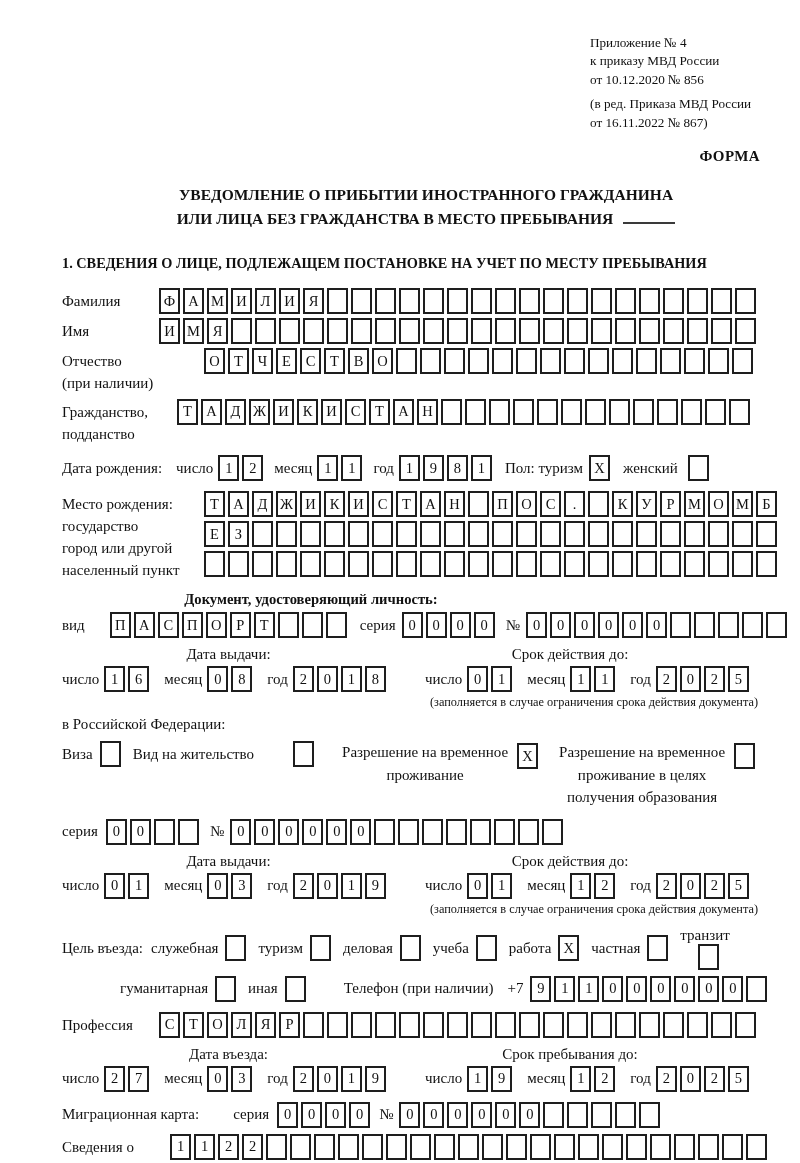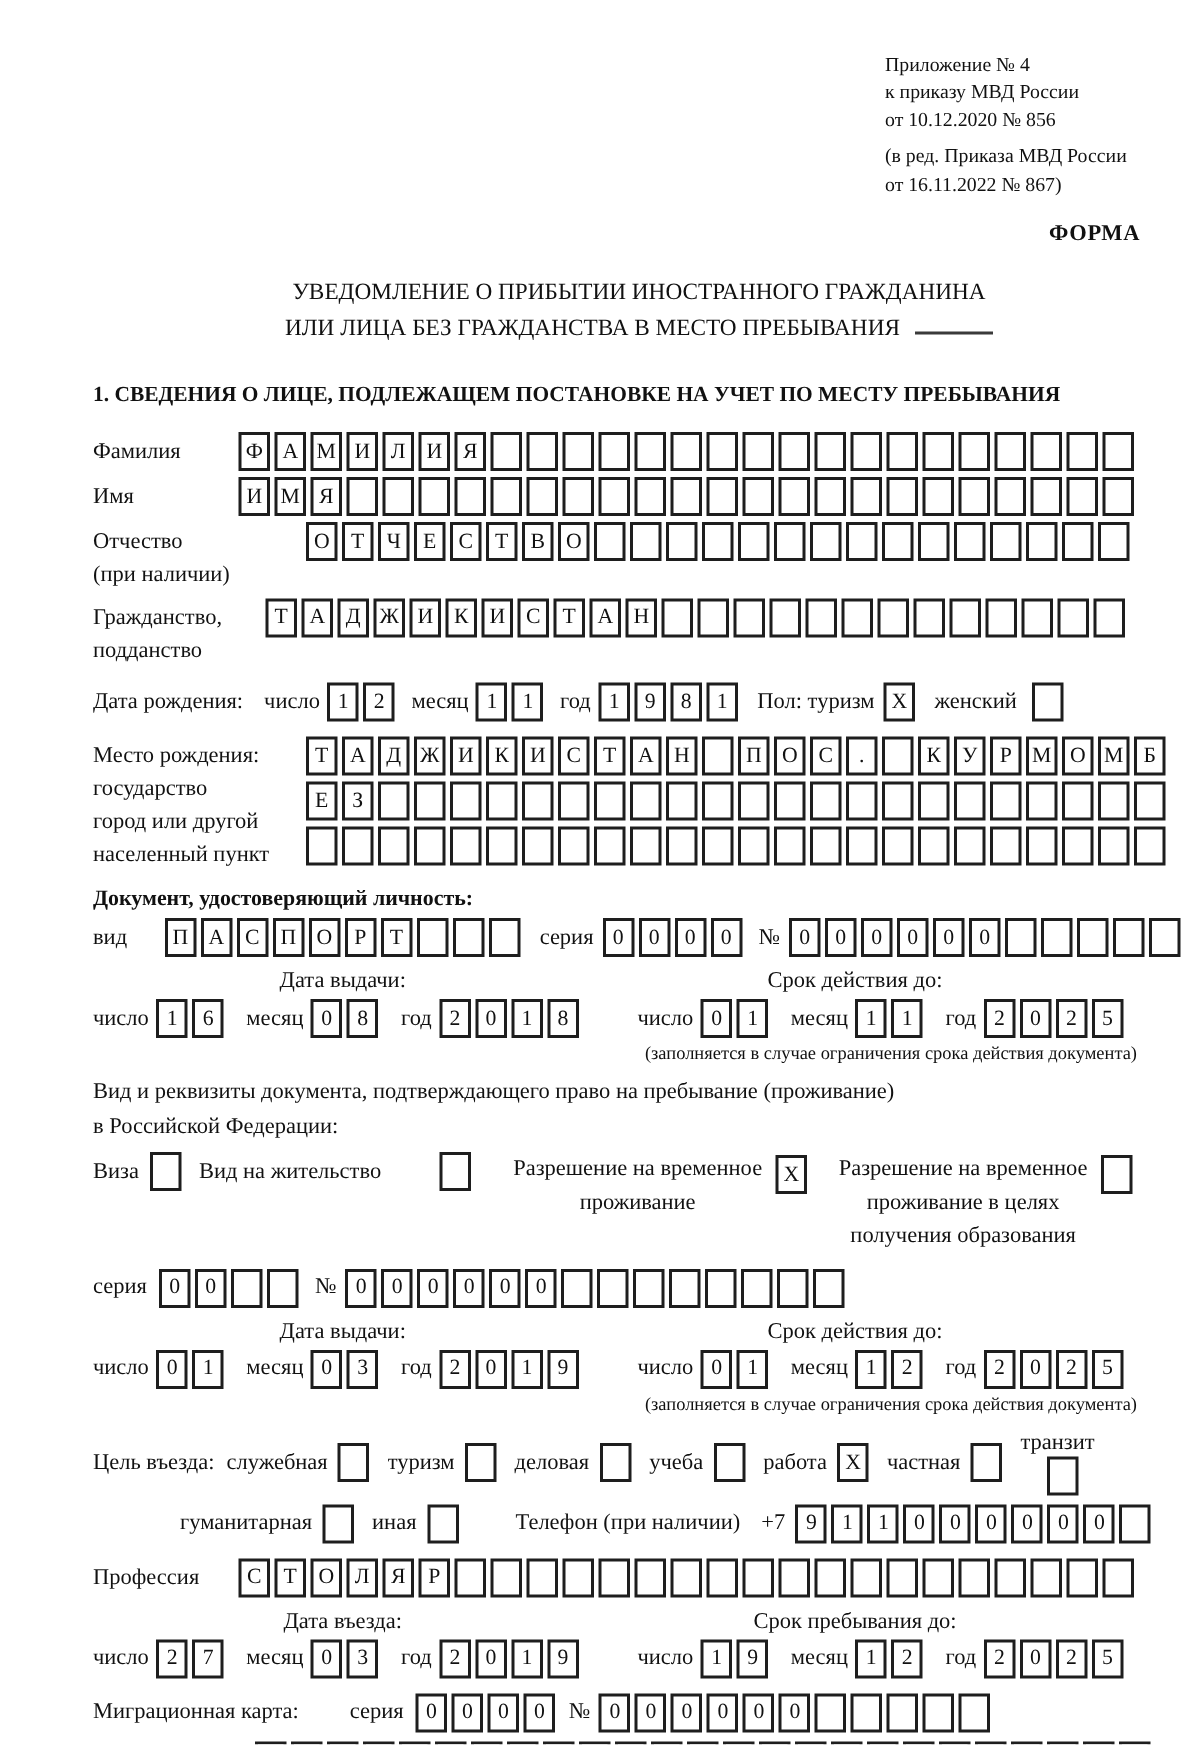--- a/index.html
+++ b/index.html
@@ -6,21 +6,21 @@
   .page {
     width:800px; height:1163px; box-sizing:border-box;
     padding:34px 10px 16px 62px;
     font-family:"Liberation Serif","DejaVu Serif",serif;
     color:#111; font-size:15px; position:relative; background:#fff;
     overflow:hidden;
   }
   .hdr-right { margin-left:auto; width:200px; font-size:13.2px; line-height:1.4; }
   .hdr-right .l2 { margin-top:6px; }
   .forma { text-align:right; font-weight:bold; padding-right:30px; margin-top:16px; letter-spacing:0.4px; }
-  .title { text-align:center; font-weight:normal; font-size:15.5px; margin-top:18px; line-height:1.55; }
+  .title { text-align:center; font-weight:bold; font-size:15.5px; margin-top:18px; line-height:1.55; }
   .blank { display:inline-block; width:52px; border-bottom:2px solid #3a3a3a; margin-left:10px; height:14px; }
   .sec-heading { font-weight:bold; font-size:14.3px; margin-top:24px; white-space:nowrap; }
 
   .cell {
     box-sizing:border-box; display:inline-flex; align-items:center; justify-content:center;
     width:21px; height:26px; border:2px solid #1e1e1e; margin-right:3px;
     font-size:14.5px; background:#fff; flex:0 0 auto;
   }
   .cells { display:flex; flex-wrap:nowrap; }
 
@@ -28,21 +28,21 @@
   .row .lbl { flex:0 0 auto; padding-top:3px; line-height:1.45; }
   .w97  { width:97px; }
   .w115 { width:115px; }
   .w142 { width:142px; }
   .w108 { width:108px; }
   .stack .cells { margin-bottom:4px; }
 
   .mt10 { margin-top:10px; }
   .mt16 { margin-top:16px; }
 
-  .doc-heading { font-weight:bold; margin-top:10px; margin-right:230px; font-size:14.6px;font-family:Liberation Serif, serif; }
+  .doc-heading { font-weight:bold; text-align:center; margin-top:10px; margin-right:230px; font-size:14.6px;font-family:Liberation Serif, serif; }
   .gap6 { margin-left:6px; } .gap8 { margin-left:8px; } .gap10 { margin-left:10px; }
 
   .date-double { display:flex; margin-top:8px; }
   .date-col-l { flex:0 0 363px; }
   .date-col-r { flex:1 1 auto; }
   .date-head { text-align:center; margin-bottom:3px; }
   .date-col-l .date-head { padding-right:30px; }
   .date-col-r .date-head { padding-right:75px; }
   .dgrp { display:flex; align-items:center; }
   .dgrp .dl { margin-right:5px; }
@@ -415,21 +415,20 @@
             <span class="cell">2</span>
             <span class="cell">0</span>
             <span class="cell">2</span>
             <span class="cell">5</span>
           </span>
       </div>
     </div>
   </div>
   <div class="note">(заполняется в случае ограничения срока действия документа)</div>
 
-  <div class="mt10">Вид и реквизиты документа, подтверждающего право на пребывание (проживание)</div>
   <div style="margin-top:6px;">в Российской Федерации:</div>
 
   <div class="opts-row">
     <div class="opt">
       <span class="ol">Виза</span>
       <span class="cell"></span>
     </div>
     <div class="opt" style="gap:13px;">
       <span class="ol" style="margin-right:26px;">Вид на жительство</span>
       <span class="cell"></span>

